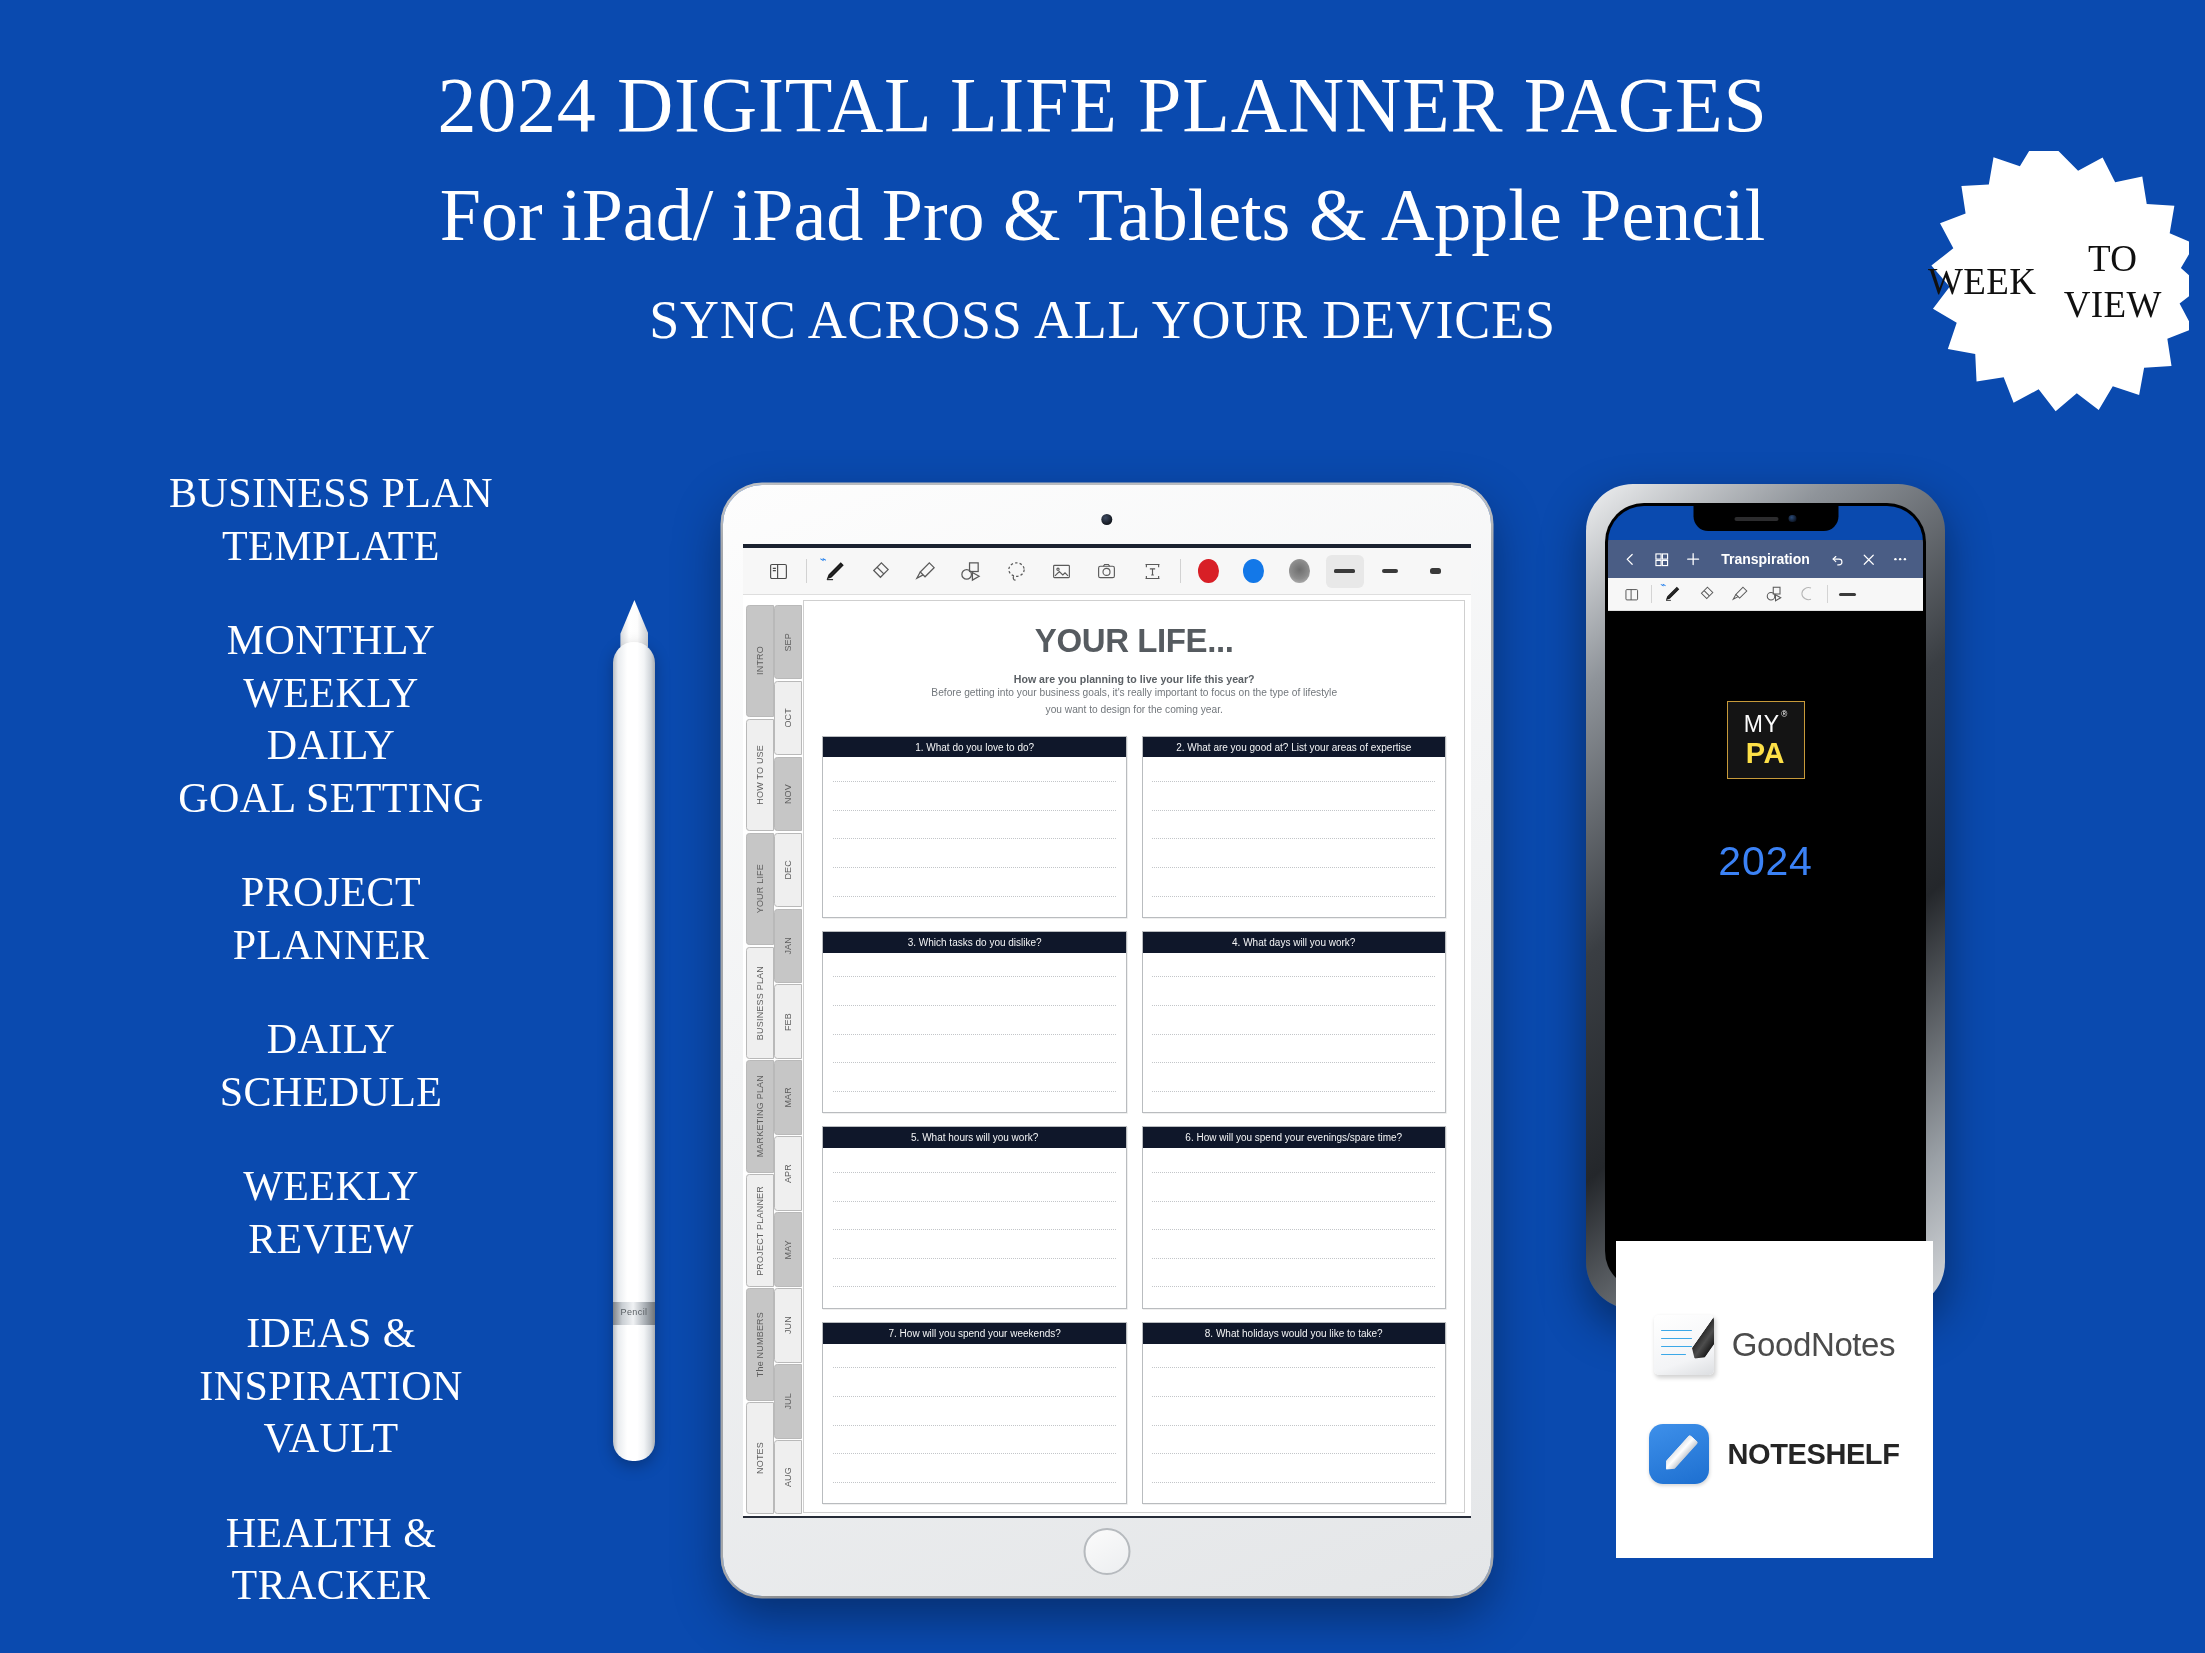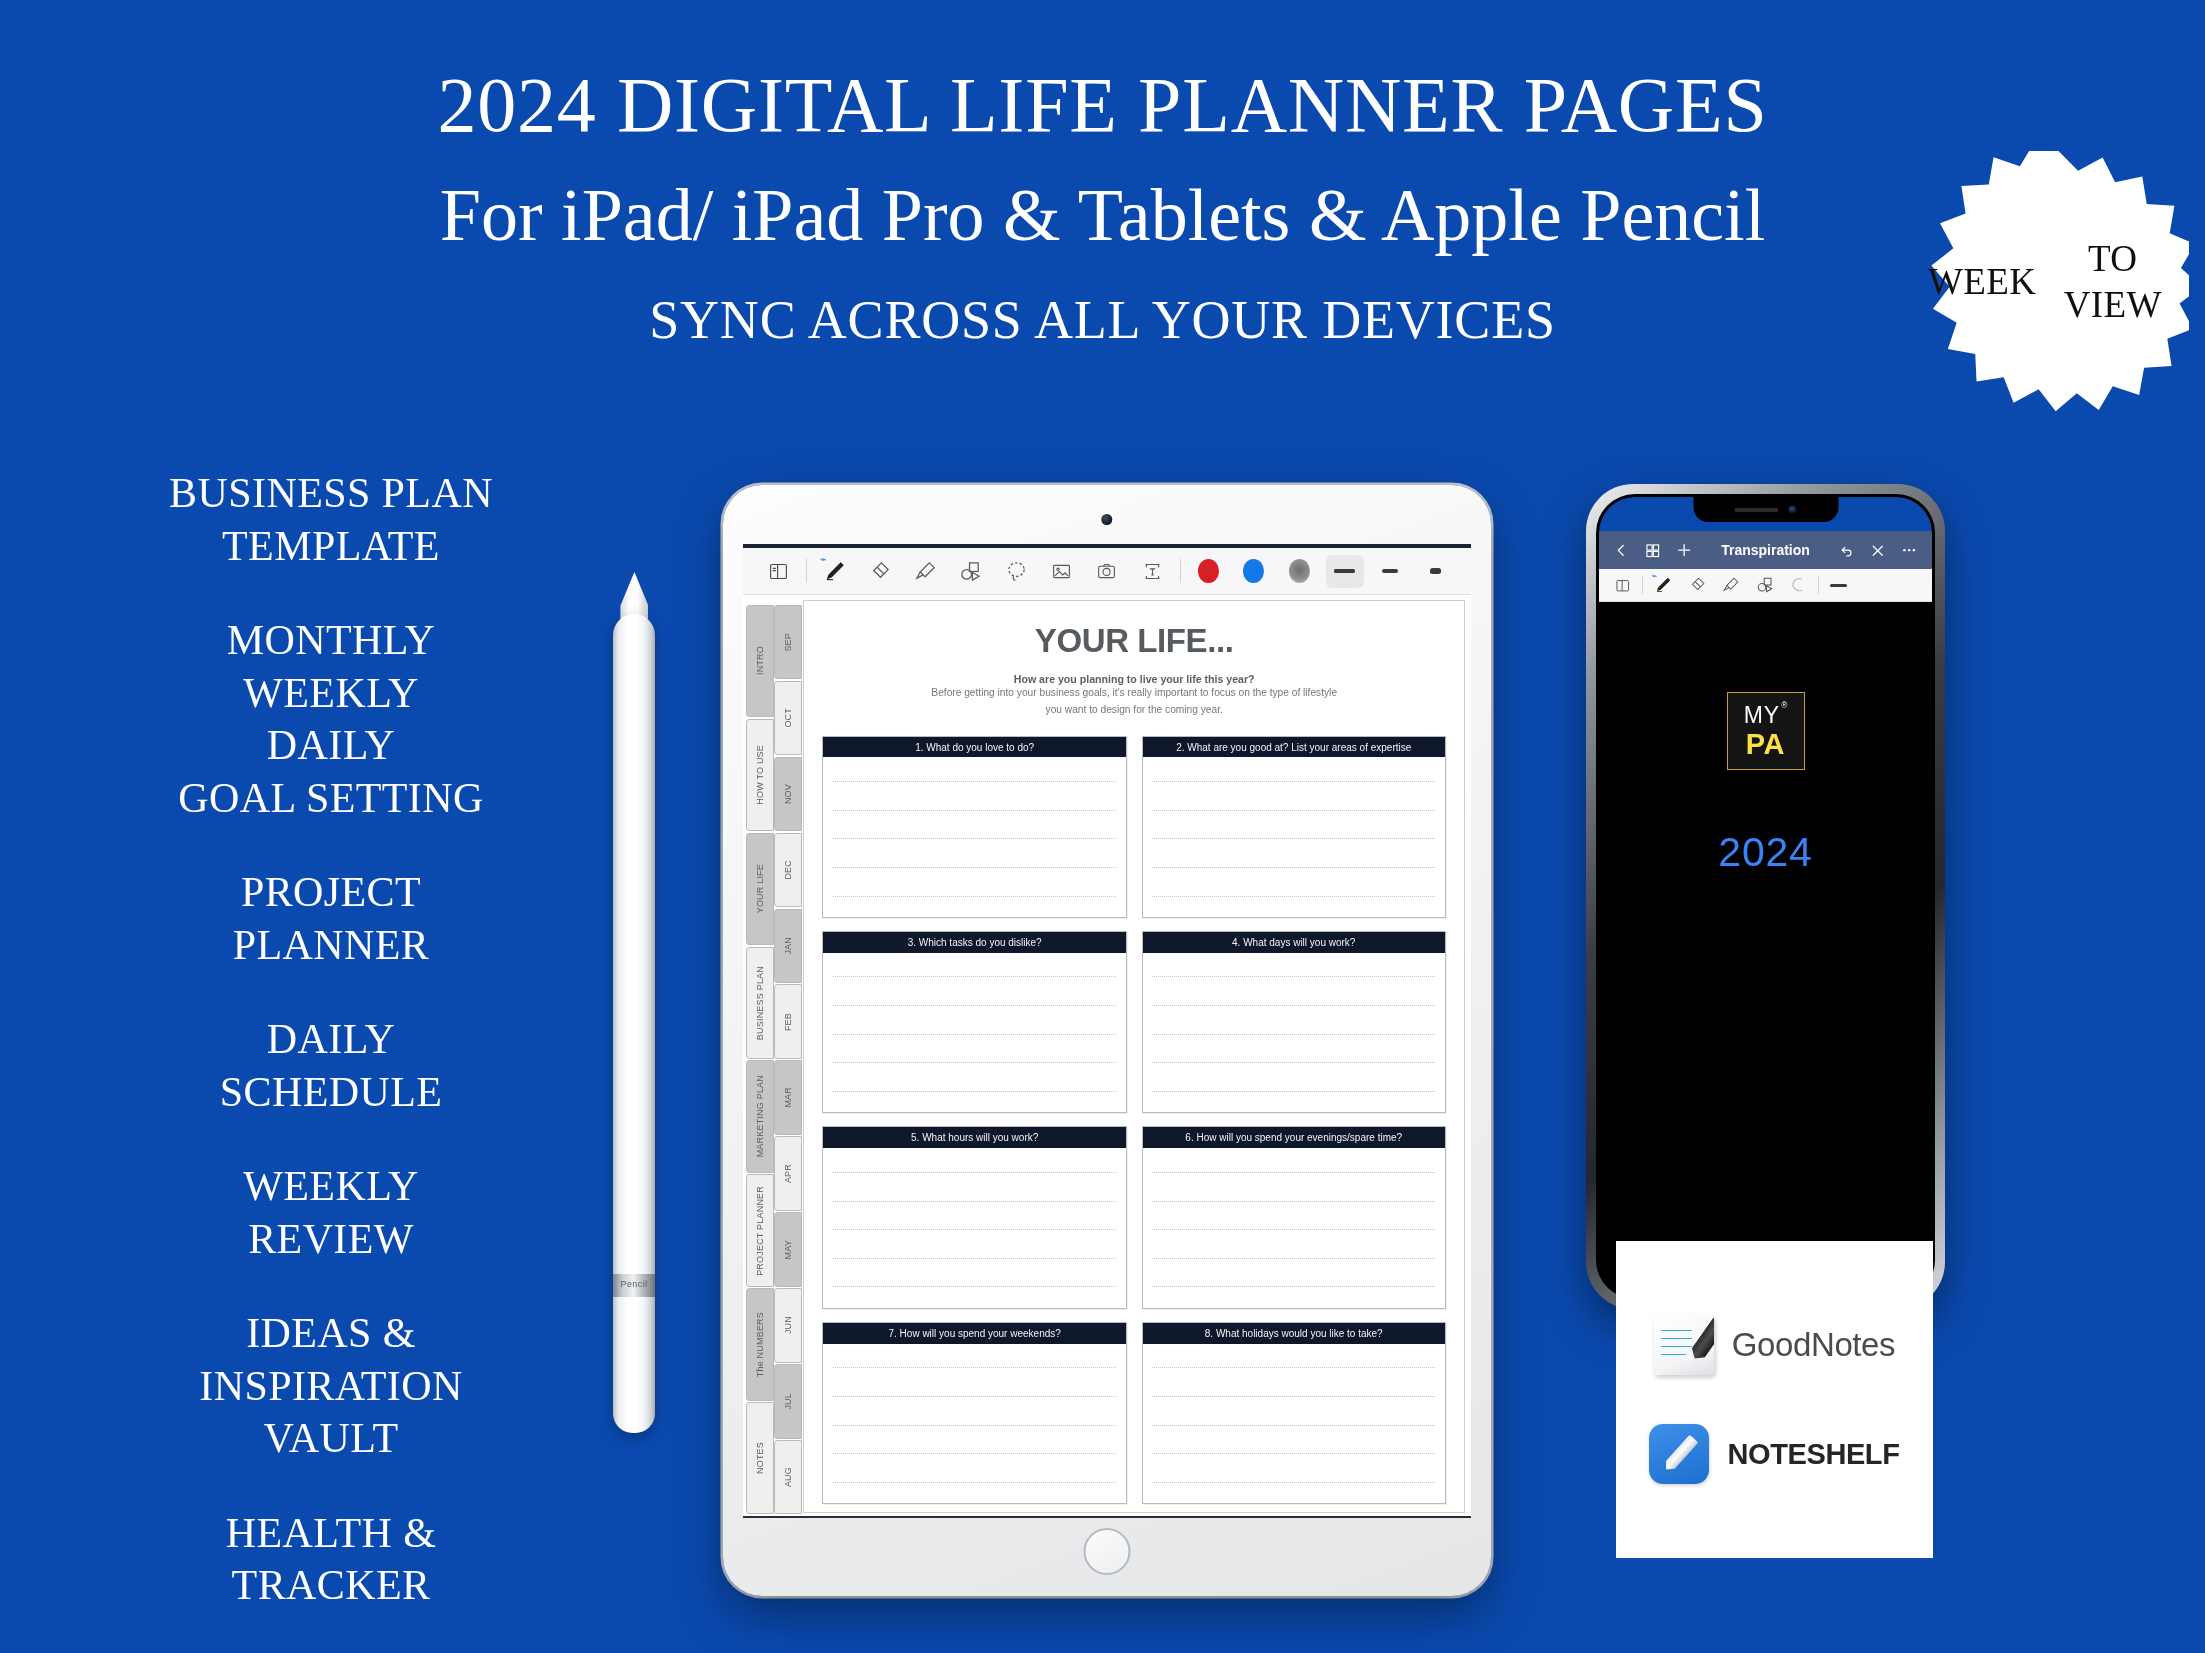--- a/index.html
+++ b/index.html
@@ -85,21 +85,21 @@
     font-size: 42px;
     line-height: 1.25;
     letter-spacing: 0.4px;
     white-space: nowrap;
   }
 
   
   .pencil {
     position: absolute;
     left: 613px;
-    top: 572px;
+    top: 600px;
     width: 54px;
     height: 862px;
   }
   .pencil-tip {
     position: absolute;
     top: 0; left: 7.4px;
     width: 28px; height: 47px;
     background: linear-gradient(90deg,#d5d8dc 0%,#ffffff 32%,#fdfdfd 62%,#c8ccd1 100%);
     clip-path: polygon(50% 0%, 100% 72%, 100% 100%, 0% 100%, 0% 72%);
   }
@@ -320,21 +320,21 @@
 
   
   .phone {
     position: absolute;
     left: 1586px;
     top: 484px;
     width: 359px;
     height: 825px;
     border-radius: 47px;
     background: linear-gradient(140deg,#f0f1f2 0%,#8f949a 18%,#3a3e43 42%,#24272b 62%,#9aa0a6 86%,#d8dadd 100%);
-    padding: 10px;
+    padding: 19px;
     box-shadow: 0 18px 45px rgba(0,0,0,0.42);
   }
   .phone-inner {
     width: 100%; height: 100%;
     border-radius: 39px;
     background: #000;
     padding: 3.3px;
   }
   .phone-screen {
     width: 100%; height: 100%;

